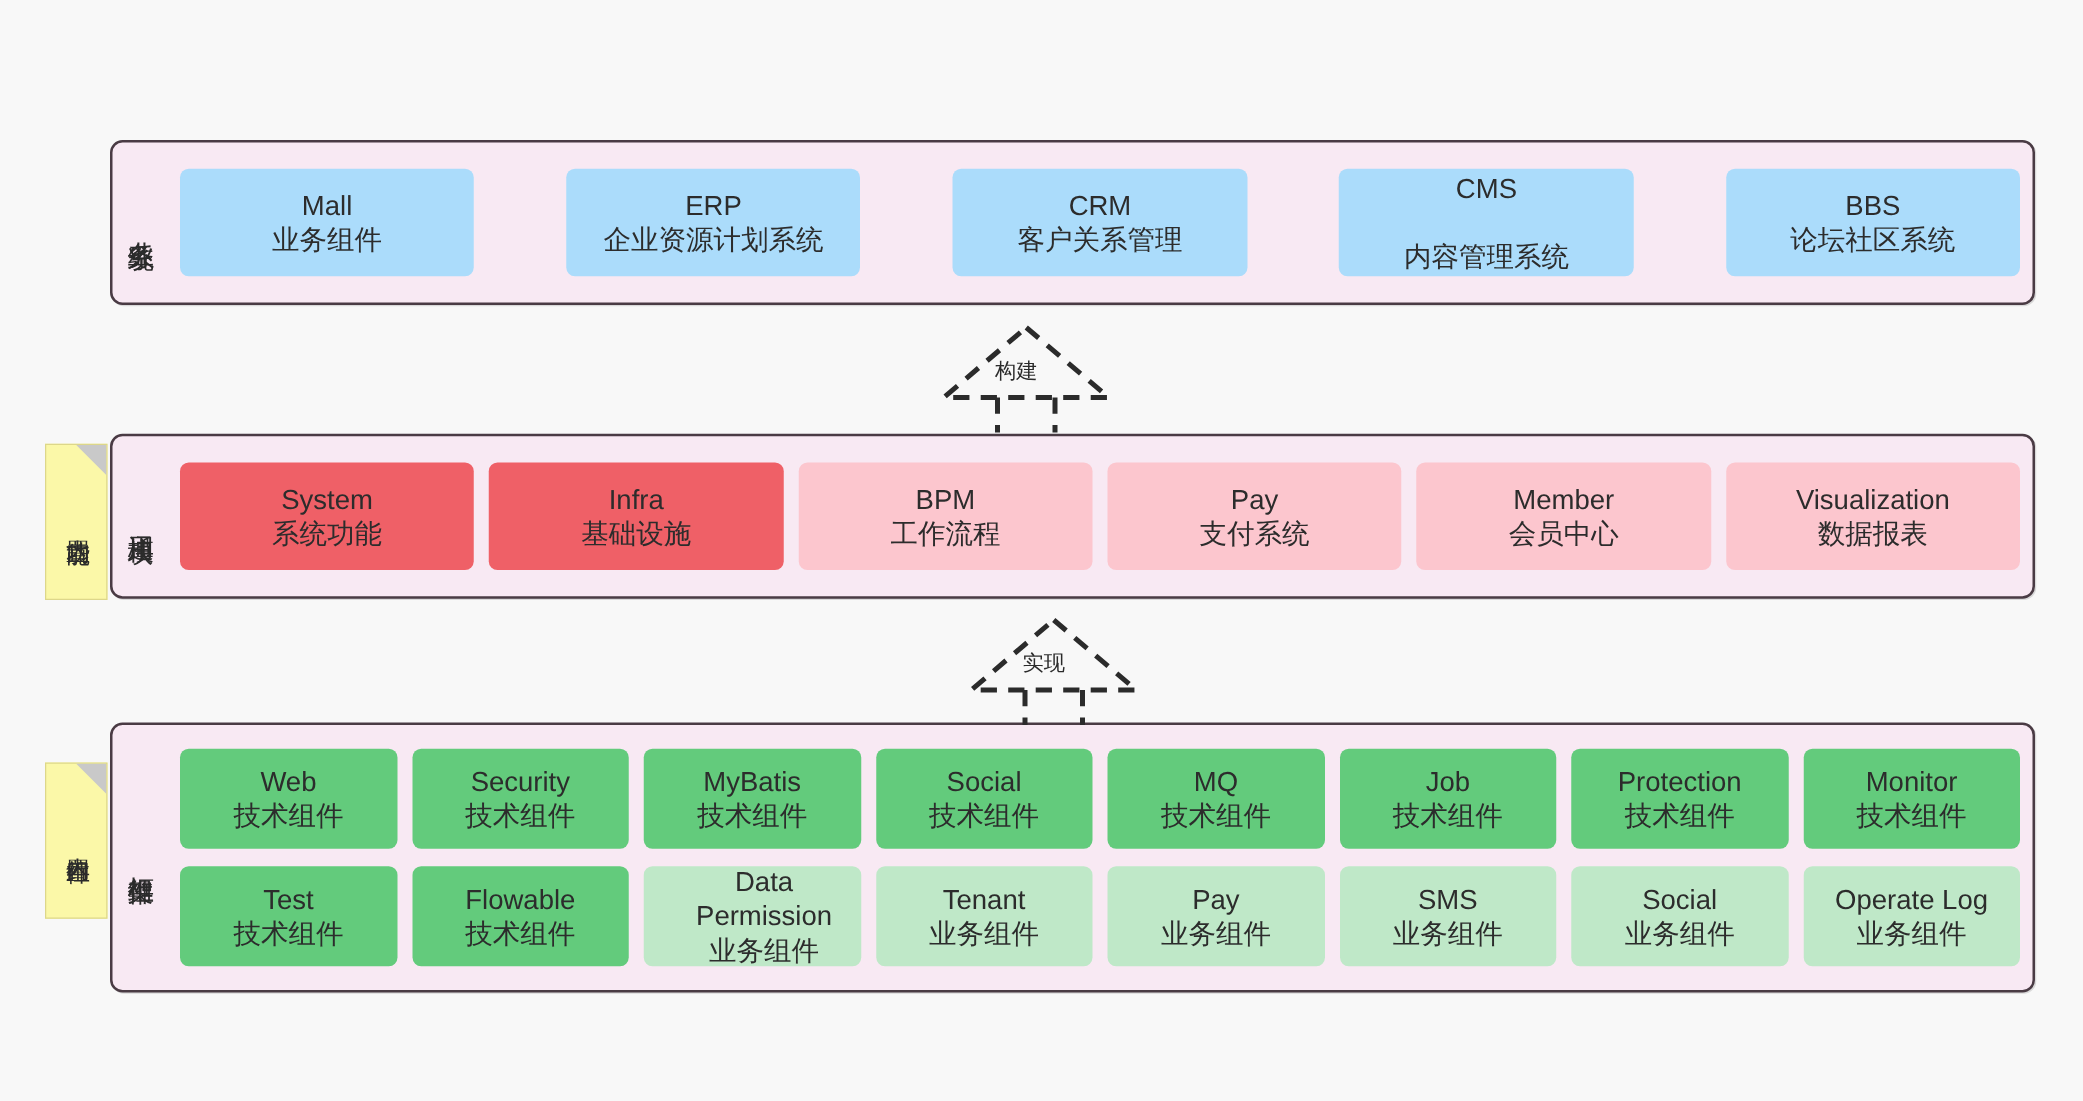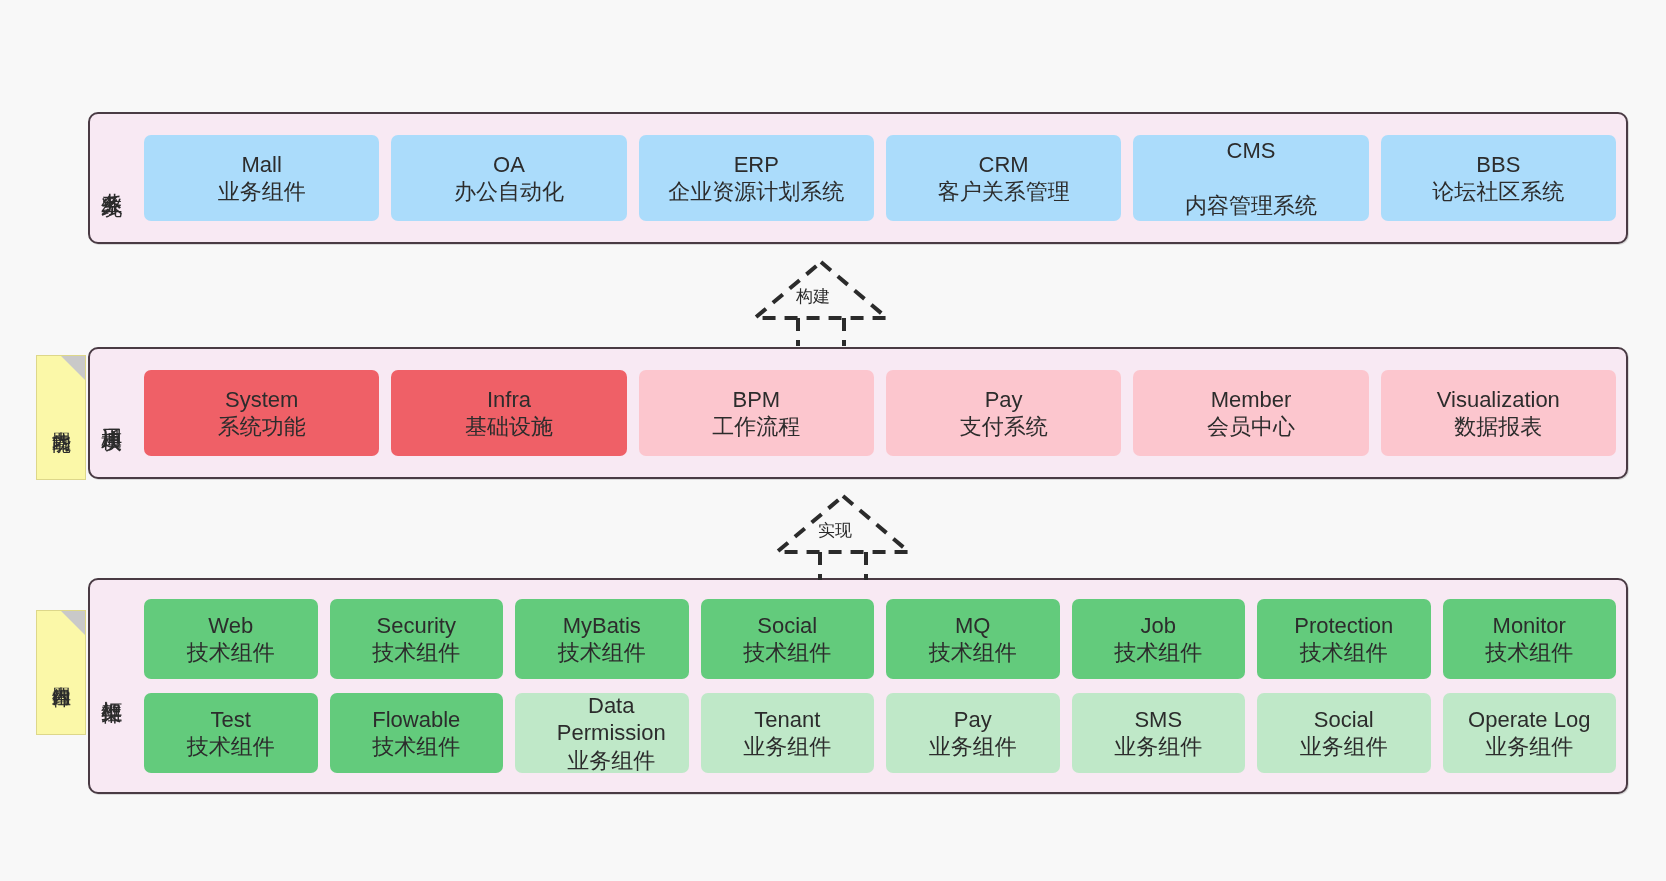--- a/index.html
+++ b/index.html
@@ -145,24 +145,20 @@
   <div class="layer" id="layer-0" style="left:88px; top:112px; width:1540px; height:132px;">
     <div class="layer-title">业务系统</div>
     <div class="layer-body">
       <div class="rows" id="rows-0">
           <div class="row">
             <div class="card c-blue" style="height: 86px; width: calc(16.6667% - 10px); margin-right: 12px;">
               <div class="l1">Mall</div>
               <div class="l2">业务组件</div>
             </div>
             <div class="card c-blue" style="height: 86px; width: calc(16.6667% - 10px); margin-right: 12px;">
-              <div class="l1">OA</div>
-              <div class="l2">办公自动化</div>
-            </div>
-            <div class="card c-blue" style="height: 86px; width: calc(16.6667% - 10px); margin-right: 12px;">
               <div class="l1">ERP</div>
               <div class="l2">企业资源计划系统</div>
             </div>
             <div class="card c-blue" style="height: 86px; width: calc(16.6667% - 10px); margin-right: 12px;">
               <div class="l1">CRM</div>
               <div class="l2">客户关系管理</div>
             </div>
             <div class="card c-blue" style="height: 86px; width: calc(16.6667% - 10px); margin-right: 12px; gap: 27px;">
               <div class="l1">CMS</div>
               <div class="l2">内容管理系统</div>

